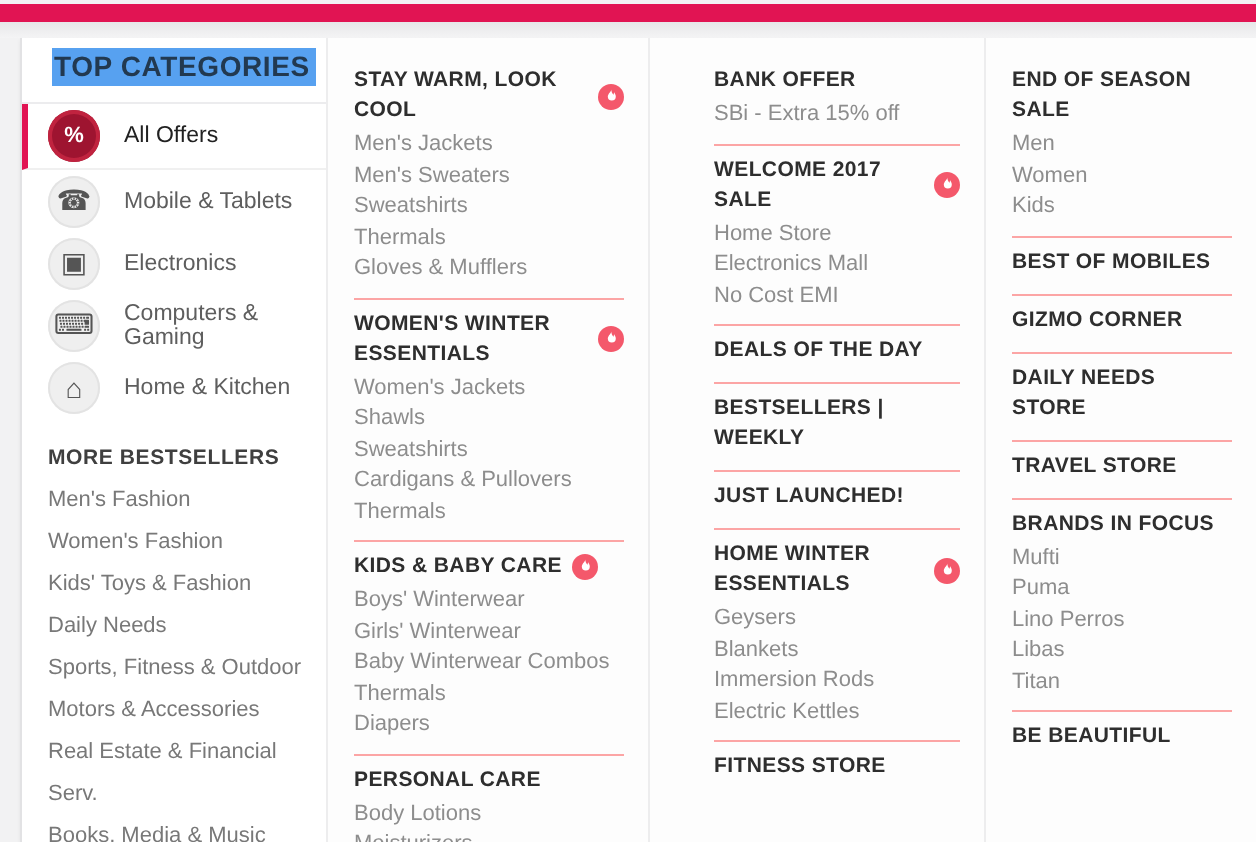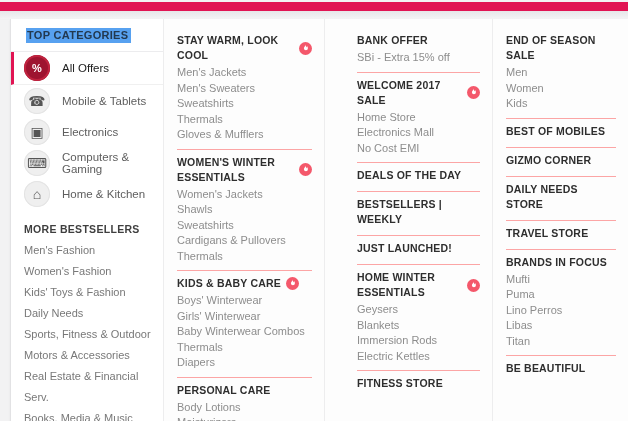--- a/index.html
+++ b/index.html
@@ -14,21 +14,21 @@
   .panel{
     position:absolute;left:10px;top:19px;right:0;bottom:0;
     background:#fff;display:flex;
     border-left:1px solid #e2e2e4;
     box-shadow:0 1px 2px rgba(0,0,0,.06);
   }
   
   .sidebar{width:152px;flex:none;background:#fff;}
   .side-head{padding:6px 0 8px 15px;border-bottom:1px solid #ececee;}
   .selected-text{
-    background:#57a1f0;color:#223950;font-size:11px;font-weight:bold;
+    background:#57a1f0;color:#223950;font-size:14px;font-weight:bold;
     letter-spacing:.3px;padding:1px 3px 2px 1px;
   }
   .side-item{
     display:flex;align-items:center;gap:12px;height:31px;
     padding-left:13px;color:#5e5e5e;font-size:11.5px;cursor:pointer;
   }
   .side-item.active{
     height:32px;border-left:3px solid #e11453;padding-left:10px;
     border-bottom:1px solid #f0f0f0;color:#212121;
   }

